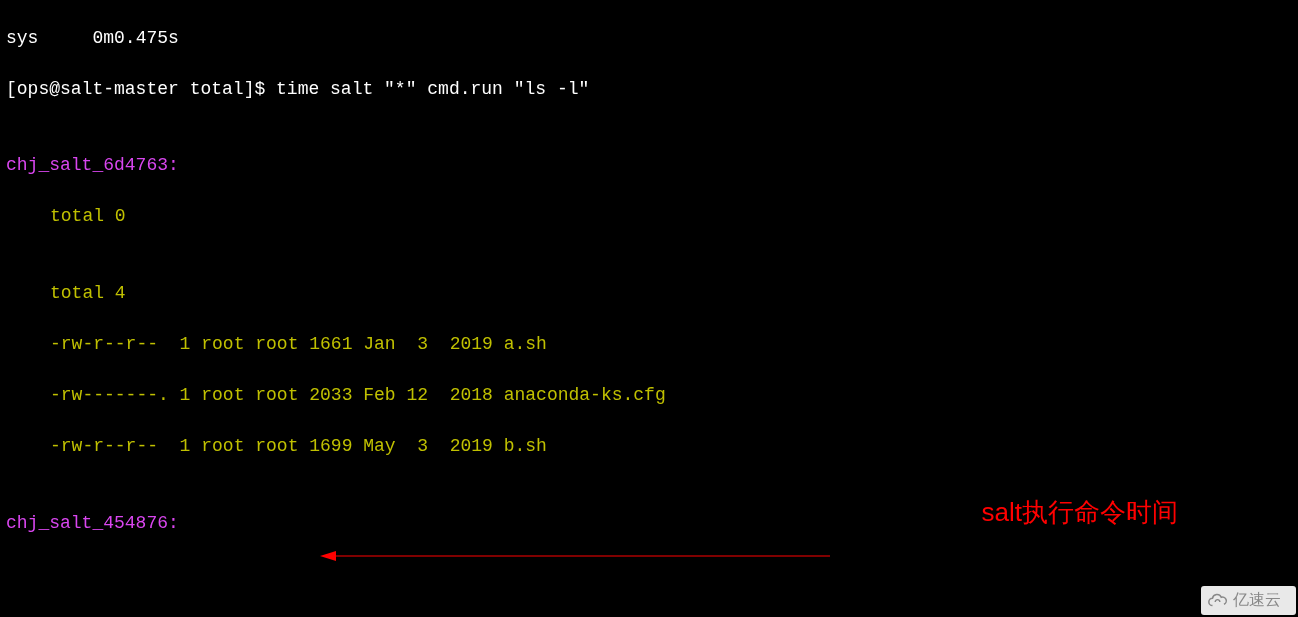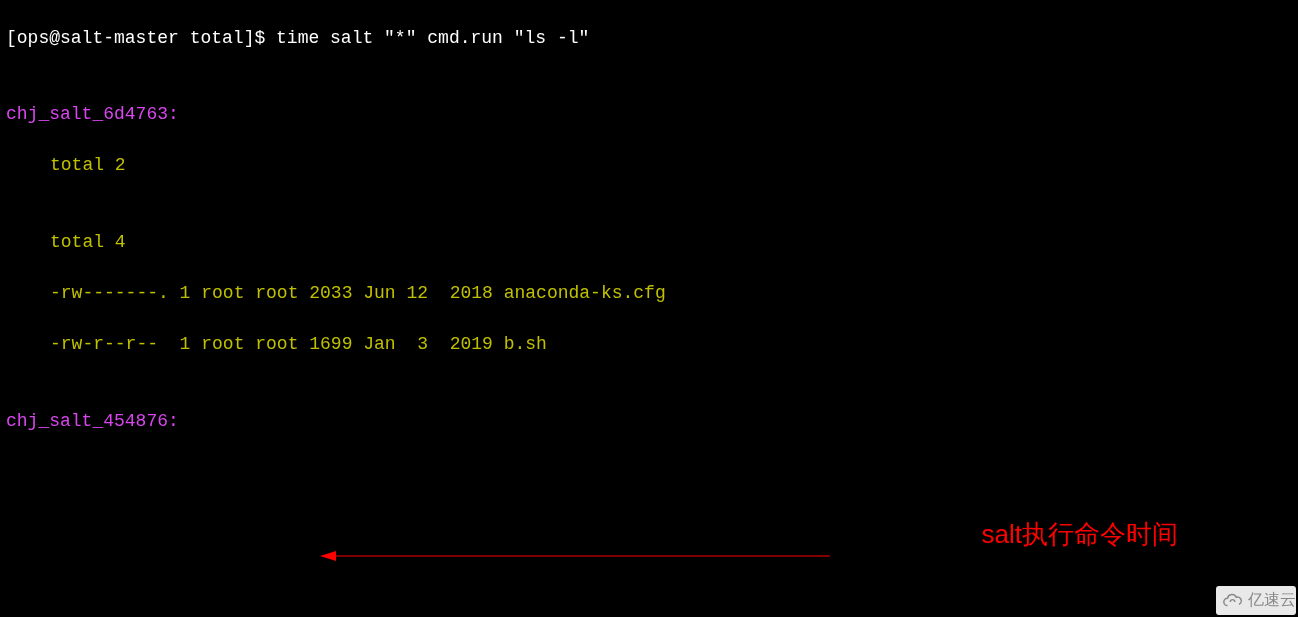--- a/index.html
+++ b/index.html
@@ -21,21 +21,21 @@
     .white { color: #ffffff; }
     .cyan { color: #d946ef; }
     .yellow { color: #c0c000; }
     .indent1 { padding-left: 44px; }
     .annotation {
       position: absolute;
       color: #ff0000;
       font-family: SimSun, 'Microsoft YaHei', sans-serif;
       font-size: 26px;
       right: 120px;
-      top: 516px;
+      top: 494px;
     }
     .arrow {
       position: absolute;
       top: 546px;
       left: 320px;
       width: 510px;
       height: 20px;
       pointer-events: none;
     }
     .arrow-line {
@@ -47,40 +47,42 @@
       fill: #ff0000;
     }
     .watermark {
       position: absolute;
       right: 2px;
       bottom: 2px;
       background: rgba(245,245,245,0.95);
       color: #888;
       font-family: Arial, sans-serif;
       font-size: 16px;
-      padding: 3px 0 3px 6px;
+      padding: 3px 15px 3px 6px;
       border-radius: 3px;
       display: flex;
       align-items: center;
       gap: 4px;
     }
     .watermark svg { width: 22px; height: 18px; }
   </style>
 </head>
 <body>
 
 <div class="terminal">
+<div><span class="white">sys</span><span class="white">     </span><span class="white">0m0.475s</span></div>
 <div><span class="white">[ops@salt-master total]$ </span><span class="white">time salt "*" cmd.run "ls -l"</span></div>
 
 <div><span class="cyan">chj_salt_6d4763</span><span class="cyan">:</span></div>
-<div class="indent1 yellow">total 2</div>
+<div class="indent1 yellow">total 0</div>
 
 <div class="indent1 yellow">total 4</div>
-<div class="indent1 yellow">-rw-------. 1 root root 2033 Jun 12  2018 anaconda-ks.cfg</div>
-<div class="indent1 yellow">-rw-r--r--  1 root root 1699 Jan  3  2019 b.sh</div>
+<div class="indent1 yellow">-rw-r--r--  1 root root 1661 Jan  3  2019 a.sh</div>
+<div class="indent1 yellow">-rw-------. 1 root root 2033 Feb 12  2018 anaconda-ks.cfg</div>
+<div class="indent1 yellow">-rw-r--r--  1 root root 1699 May  3  2019 b.sh</div>
 
 <div><span class="cyan">chj_salt_454876</span><span class="cyan">:</span></div>
 
 
 
 
 
 
 
 

